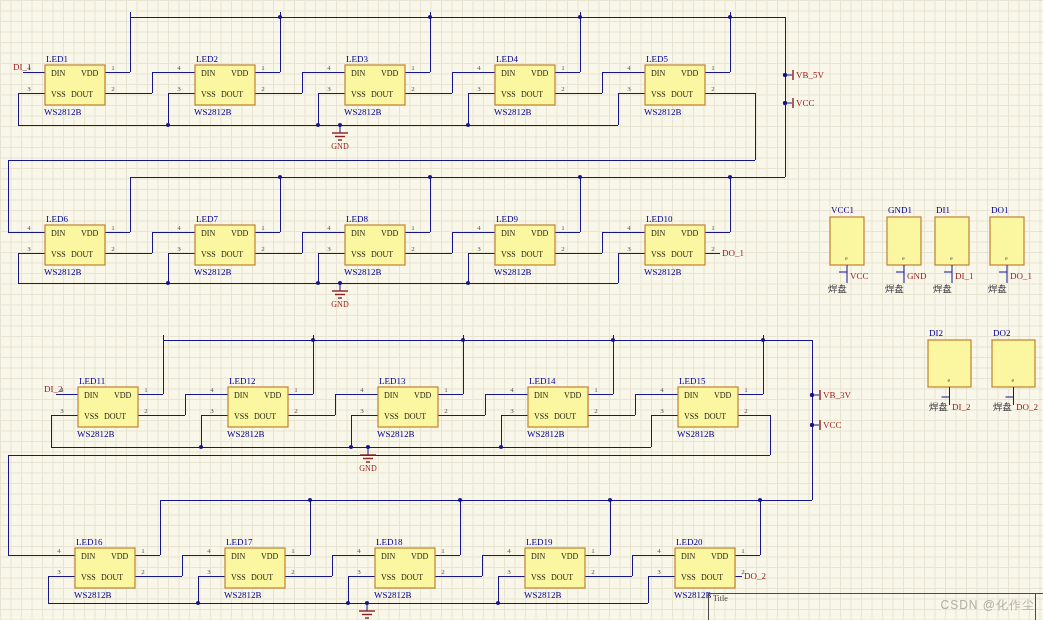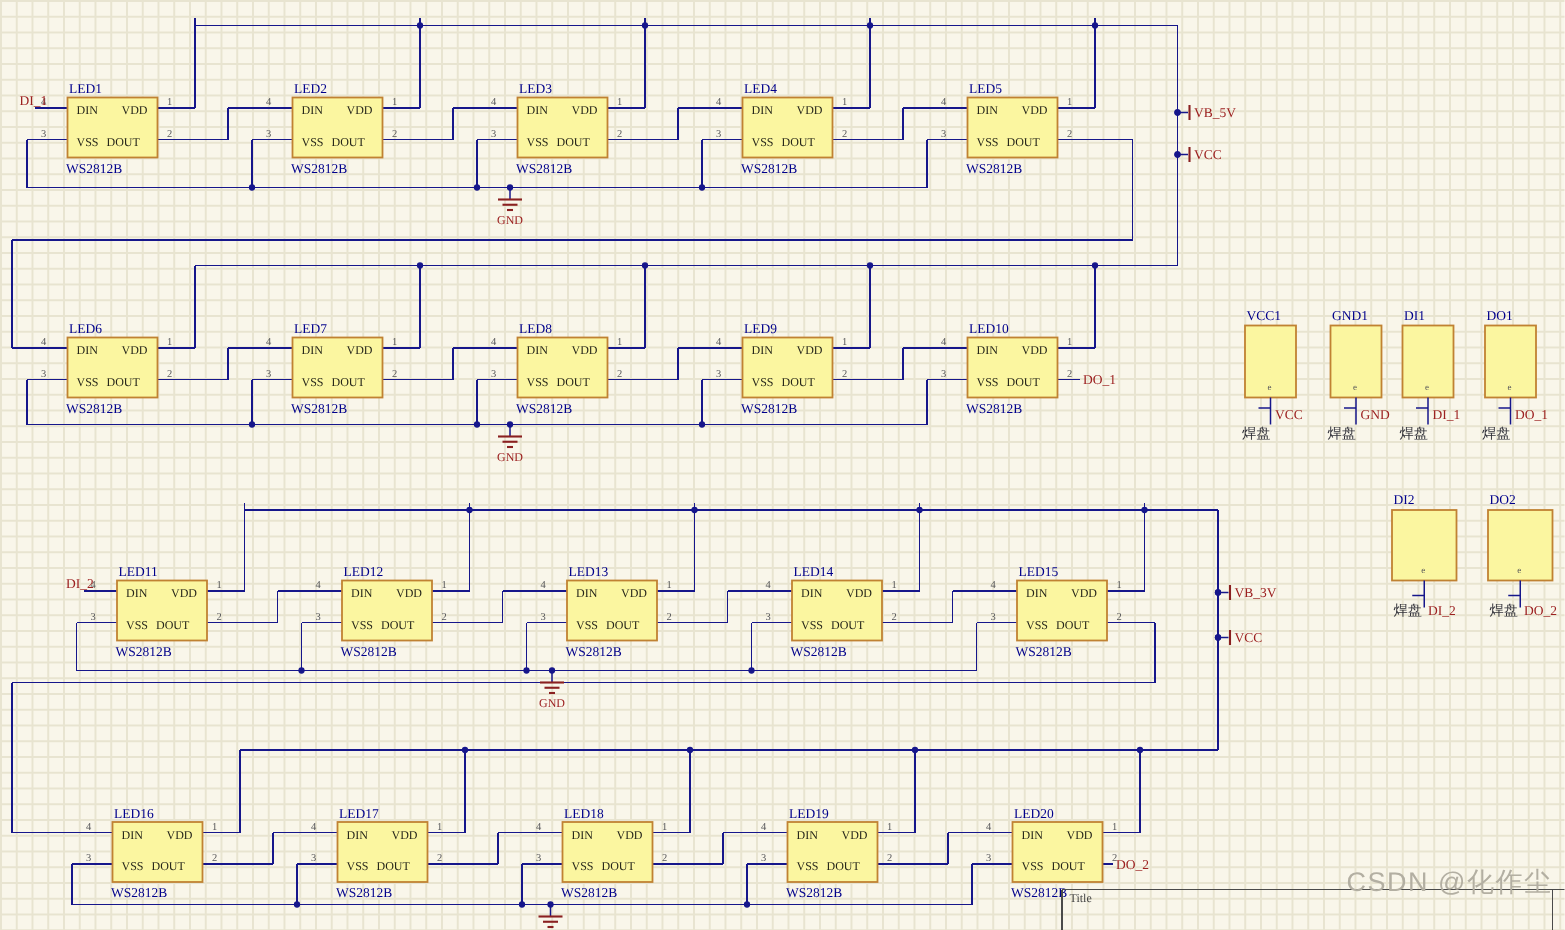--- a/index.html
+++ b/index.html
@@ -8,23 +8,23 @@
     position:relative;width:1043px;height:620px;overflow:hidden;
     background-color:#f9f6ea;
     background-image:
       linear-gradient(#e8e4d0 1px, transparent 1px),
       linear-gradient(90deg, #e8e4d0 1px, transparent 1px);
     background-size:10.5px 10.5px;
     text-decoration:underline;
   }
   svg text{font-family:"Liberation Serif",serif;}
   .watermark{
-    position:absolute;right:8px;bottom:20px;
+    position:absolute;right:8px;bottom:6px;
     font-family:"Liberation Sans",sans-serif;
-    font-size:18px;color:#b3afa2;letter-spacing:1px;
+    font-size:12px;color:#b3afa2;letter-spacing:1px;
   }
 </style>
 </head>
 <body>
 
 <div class="canvas">
   <svg id="sch" width="1043" height="620" viewBox="0 0 1043 620">
       <g stroke="#16168b" stroke-width="1" shape-rendering="crispEdges">
         <line x1="130" y1="17" x2="785" y2="17"></line>
         <line x1="130" y1="12" x2="130" y2="72"></line>

